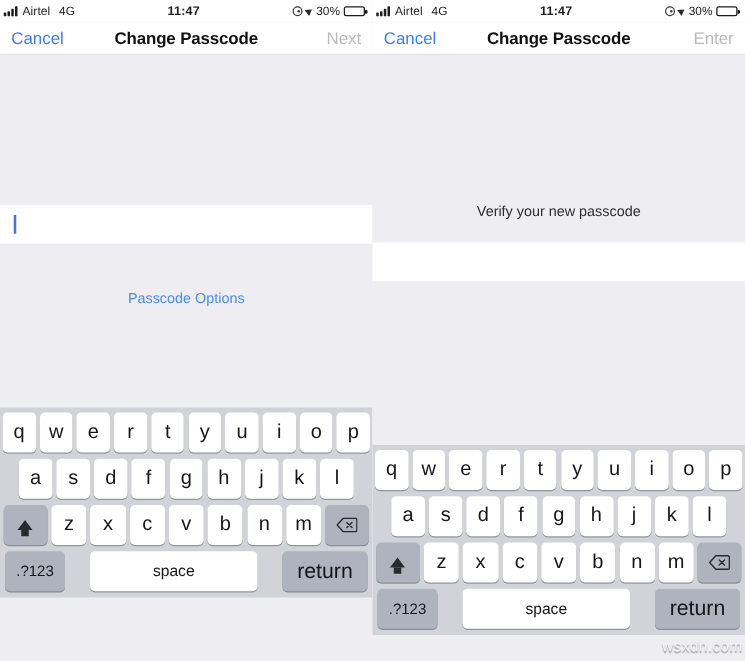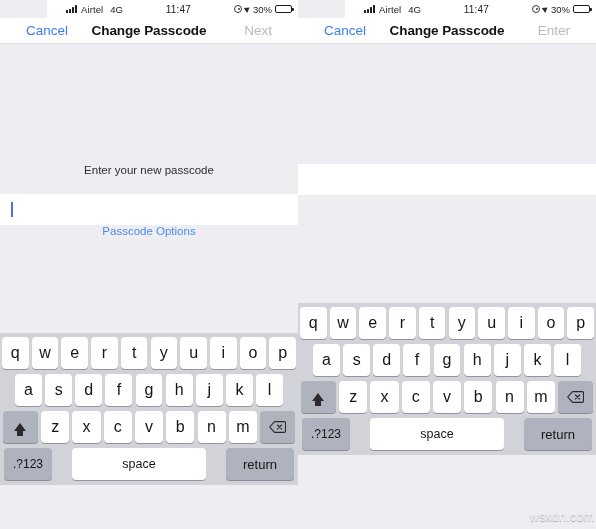--- a/index.html
+++ b/index.html
@@ -9,84 +9,83 @@
     font-family: "Liberation Sans", sans-serif;
     overflow: hidden;
   }
   .screens { display: flex; width: 596px; height: 529px; }
   .phone { width: 298px; height: 529px; position: relative; background: #eeeef2; display: flex; flex-direction: column; }
 
   
   .statusbar {
     height: 18px; background: #ffffff;
     display: flex; align-items: center;
-    padding: 0 6px 0 19px;
+    padding: 0 6px 0 3px;
     font-size: 9.5px; color: #1d1d1f;
     flex: 0 0 auto;
-    margin-left: 47px;
   }
   .sb-left { display: flex; align-items: center; gap: 4px; }
   .bars { display: flex; align-items: flex-end; gap: 1px; height: 8px; }
   .bars i { display: block; width: 2px; background: #1d1d1f; border-radius: .5px; }
   .bars i:nth-child(1) { height: 3px; }
   .bars i:nth-child(2) { height: 4.5px; }
   .bars i:nth-child(3) { height: 6px; }
   .bars i:nth-child(4) { height: 8px; }
   .carrier { font-size: 9.5px; letter-spacing: .1px; }
   .net { font-size: 9.5px; margin-left: 3px; }
-  .sb-center { flex: 1; text-align: center; font-size: 10px; font-weight: normal; letter-spacing: .2px; }
+  .sb-center { flex: 1; text-align: center; font-size: 10px; font-weight: bold; letter-spacing: .2px; }
   .sb-right { display: flex; align-items: center; gap: 3px; }
   .alarm-ico { width: 8px; height: 8px; border: 1.1px solid #3c3c3c; border-radius: 50%; position: relative; }
   .alarm-ico::after { content: ""; position: absolute; left: 2.6px; top: 1.6px; width: 2.2px; height: 2.2px; background: #3c3c3c; border-radius: 50%; }
   .loc-ico { width: 0; height: 0; border-left: 5px solid #2b2b2b; border-top: 3.2px solid transparent; border-bottom: 3.2px solid transparent; transform: rotate(-36deg); }
   .batt-pct { font-size: 9.5px; }
   .batt { width: 17px; height: 8.5px; border: 1px solid #1d1d1f; border-radius: 2px; position: relative; padding: 1px; }
   .batt::after { content: ""; position: absolute; right: -2.5px; top: 2.3px; width: 1.5px; height: 3px; background: #1d1d1f; border-radius: 0 1px 1px 0; }
   .batt-fill { height: 100%; background: #1d1d1f; border-radius: 1px; }
 
   
   .navbar {
     height: 26px; background: #ffffff;
-    display: flex; align-items: center; padding: 0 26px;
+    display: flex; align-items: center; padding: 0 9px;
     border-bottom: 1px solid #e2e2e6;
     flex: 0 0 auto;
   }
   .nav-btn { font-size: 13.5px; color: #3b7df5; white-space: nowrap; }
   .nav-btn.disabled { color: #b9b9bf; }
   .nav-title { flex: 1; text-align: center; font-size: 13.5px; font-weight: bold; color: #111114; letter-spacing: -.1px; }
   .nav-left { min-width: 48px; text-align: left; }
   .nav-right { min-width: 48px; text-align: right; }
 
   
   .content { flex: 1; display: flex; flex-direction: column; background: #eeeef2; position: relative; }
   .spacer-top { height: 120px; }
   .prompt { text-align: center; font-size: 11.5px; color: #2d2d30; padding-bottom: 18px; }
   .field-row { height: 31px; background: #ffffff; display: flex; align-items: center; padding-left: 11px; }
   .caret { width: 1.6px; height: 15px; background: #4a70e8; }
-  .mid-gap { height: 108px; display: flex; align-items: flex-start; justify-content: center; }
+  .mid-gap { height: 131px; display: flex; align-items: flex-start; justify-content: center; padding-top: 38px; }
   .options-link { font-size: 11.5px; color: #4c8bf0; }
 
   
   .keyboard { background: #d1d3d9; padding: 4px 2px 5px; flex: 0 0 auto; }
   .krow { display: flex; justify-content: center; gap: 3.2px; margin-bottom: 5px; }
   .krow:last-child { margin-bottom: 0; }
   .key {
     background: #ffffff; border-radius: 4px;
     height: 32px; min-width: 24.5px; flex: 1 1 0;
     display: flex; align-items: center; justify-content: center;
     font-size: 16px; color: #15151a;
     box-shadow: 0 1px 0 rgba(135,138,148,.85);
   }
   .krow.r2 { padding: 0 13px; }
   .krow.r3 { padding: 0 1px; }
   .key.wide { flex: 0 0 35px; background: #aeb3bd; box-shadow: 0 1px 0 rgba(120,124,134,.8); }
   .krow.r4 { gap: 20px; padding: 0 2px; }
   .key.mod { flex: 0 0 48px; background: #aeb3bd; box-shadow: 0 1px 0 rgba(120,124,134,.8); font-size: 12px; height: 32px; }
   .key.space { flex: 1 1 auto; font-size: 12.5px; }
-  .key.ret { flex: 0 0 68px; background: #aeb3bd; box-shadow: 0 1px 0 rgba(120,124,134,.8); font-size: 13px; }
+  .key.ret { flex: 0 0 68px; background: #aeb3bd; box-shadow: 0 1px 0 rgba(120,124,134,.8); font-size: 17px; }
   .shift-ico { width: 0; height: 0; border-left: 6.5px solid transparent; border-right: 6.5px solid transparent; border-bottom: 8px solid #2a2a2e; position: relative; }
   .shift-ico::after { content: ""; position: absolute; left: -3px; top: 8px; width: 6px; height: 4.5px; background: #2a2a2e; }
   .del-ico { width: 17px; height: 12px; position: relative; }
   .del-ico svg { display: block; }
 
   
   .watermark {
     position: absolute; right: 2px; bottom: 5px;
     font-size: 12.5px; color: #f0f0f2;
     text-shadow: 0 1px 1px rgba(90,92,100,.55);
@@ -121,21 +120,20 @@
     </div>
 
     <div class="navbar">
       <span class="nav-btn nav-left">Cancel</span>
       <span class="nav-title">Change Passcode</span>
       <span class="nav-btn nav-right disabled">Next</span>
     </div>
 
     <div class="content">
       <div class="spacer-top"></div>
-      <div class="prompt">Enter your new passcode</div>
       <div class="field-row">
         <span class="caret"></span>
       </div>
       <div class="mid-gap">
         <span class="options-link">Passcode Options</span>
       </div>
 
       <div class="keyboard">
         <div class="krow r1">
           <div class="key">q</div>
@@ -212,20 +210,21 @@
     </div>
 
     <div class="navbar">
       <span class="nav-btn nav-left">Cancel</span>
       <span class="nav-title">Change Passcode</span>
       <span class="nav-btn nav-right disabled">Enter</span>
     </div>
 
     <div class="content">
       <div class="spacer-top"></div>
+      <div class="prompt">Verify your new passcode</div>
       <div class="field-row"></div>
       <div class="mid-gap"></div>
 
       <div class="keyboard">
         <div class="krow r1">
           <div class="key">q</div>
           <div class="key">w</div>
           <div class="key">e</div>
           <div class="key">r</div>
           <div class="key">t</div>

